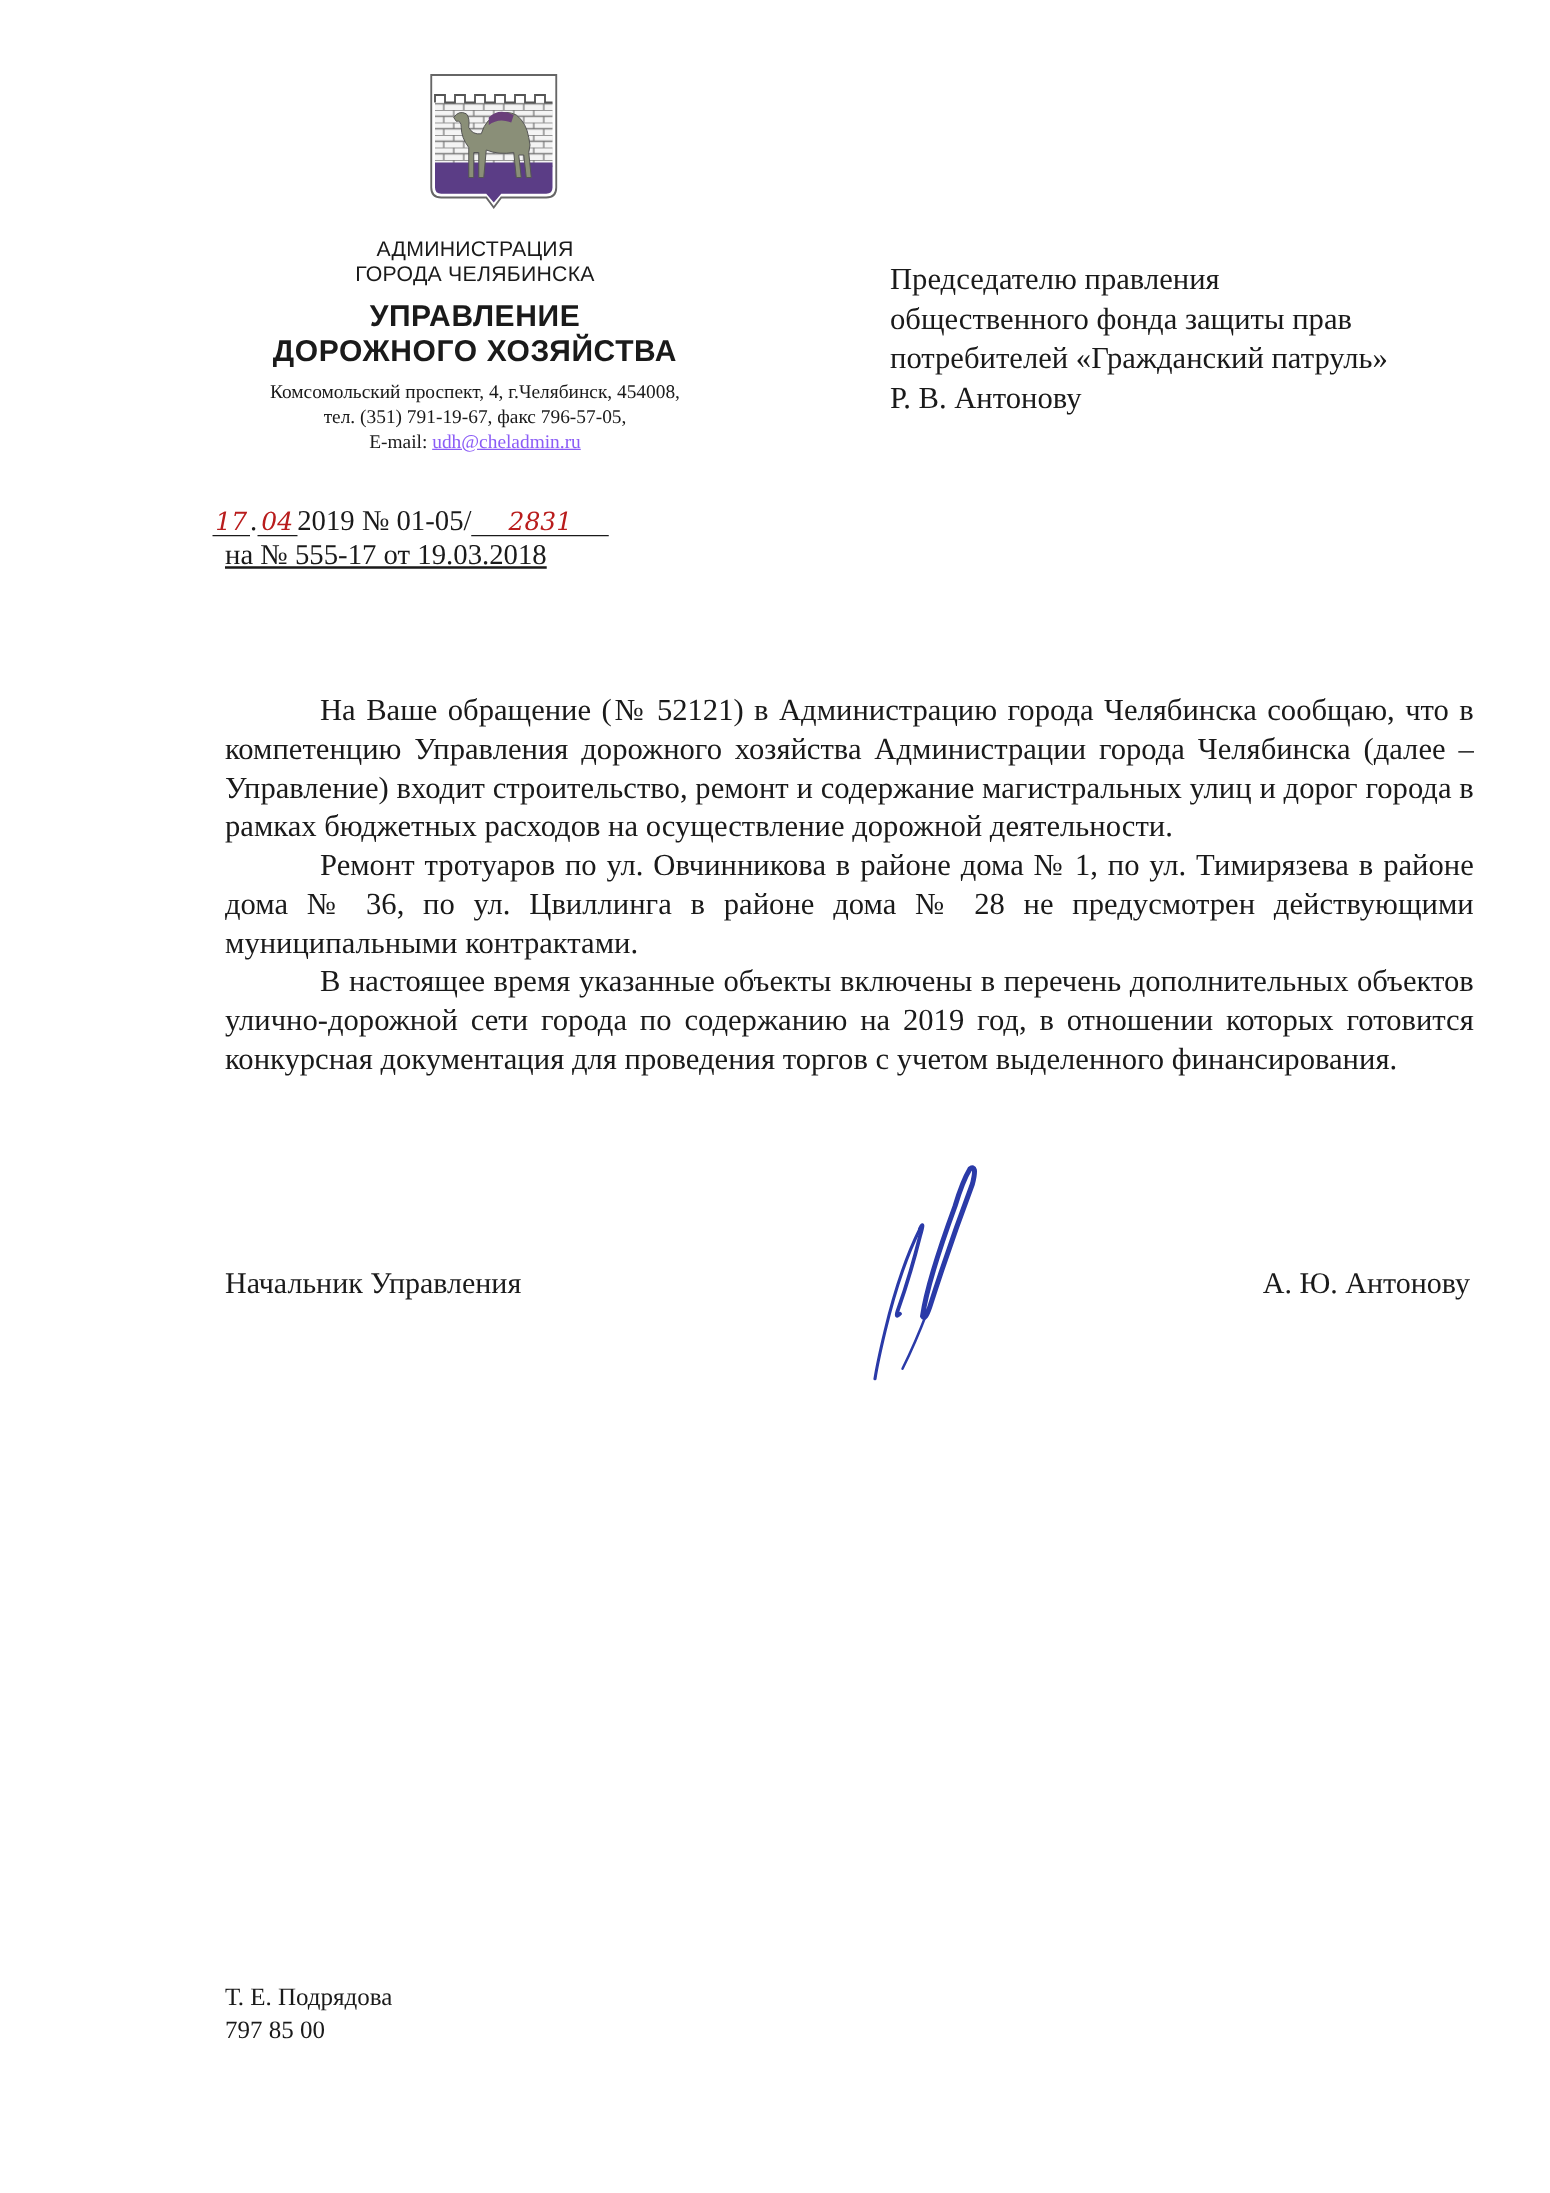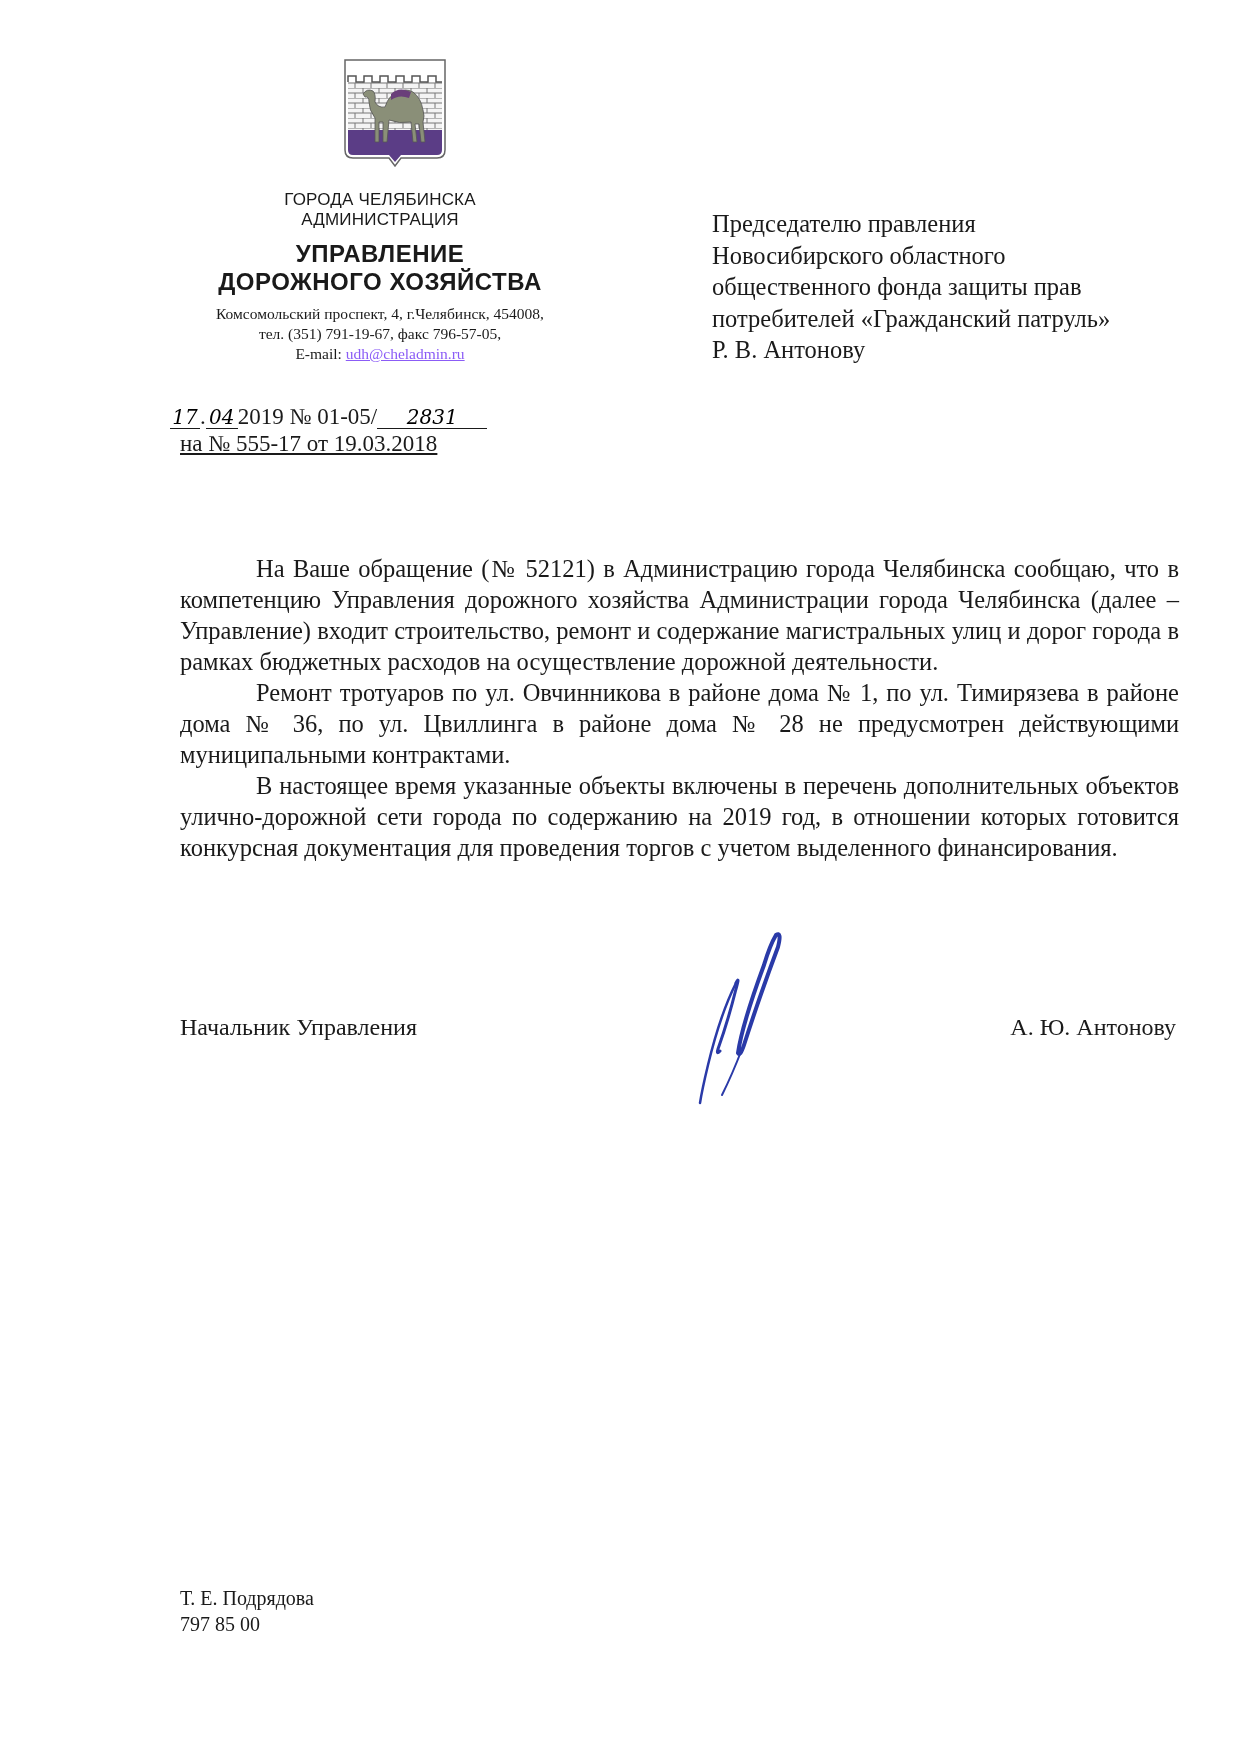--- a/index.html
+++ b/index.html
@@ -9,21 +9,21 @@
 
     .emblem { position: absolute; left: 343px; top: 58px; width: 104px; height: 112px; }
 
     .org-block { position: absolute; left: 160px; top: 190px; width: 440px; text-align: center; }
     .org-admin { font-size: 17px; line-height: 20px; letter-spacing: 0.2px; }
     .org-dept { font-size: 24px; font-weight: bold; line-height: 28px; margin-top: 10px; letter-spacing: 0.5px; }
     .org-address { font-size: 15.5px; line-height: 20px; margin-top: 8px; }
     .org-address a { color: #8b5cf6; text-decoration: underline; }
 
     .ref-line { position: absolute; left: 170px; top: 403px; font-size: 23px; line-height: 28px; white-space: nowrap; }
-    .hand { font-family: "DejaVu Serif", serif; font-style: italic; color: #000000; font-size: 20px; }
+    .hand { font-family: "DejaVu Serif", serif; font-style: italic; color: #b91c1c; font-size: 20px; }
     .uline { display: inline-block; border-bottom: 1.5px solid #1a1a1a; text-align: center; line-height: 22px; }
     .ref-reply { position: absolute; left: 180px; top: 430px; font-size: 23px; line-height: 28px; text-decoration: underline; }
 
     .recipient { position: absolute; left: 712px; top: 208px; width: 470px; font-size: 24.5px; line-height: 31.5px; }
 
     .body-text { position: absolute; left: 180px; top: 553px; width: 999px; font-size: 24.5px; line-height: 31px; text-align: justify; }
     .body-text p { margin: 0; text-indent: 76px; }
 
     .sign-title { position: absolute; left: 180px; top: 1013px; font-size: 24px; line-height: 28px; }
     .sign-name { position: absolute; right: 64px; top: 1013px; font-size: 24px; line-height: 28px; }
@@ -48,43 +48,42 @@
     <path d="M5 72 H99 V92 Q99 97 94 97 H58 L52 104 L46 97 H10 Q5 97 5 92 Z" fill="#5b3d86"></path>
     <g fill="#8a8f78" stroke="#555" stroke-width="0.8">
       <path d="M20 36 Q24 30 30 33 Q33 36 32 44 Q35 50 42 49 Q46 36 56 34 Q62 30 70 34 Q78 40 80 52 Q82 58 80 64 L82 84 L78 84 L76 66 L72 66 L74 84 L70 84 L68 64 Q56 66 46 62 L44 84 L40 84 L40 64 L36 64 L36 84 L32 84 L32 60 Q26 52 26 44 Q26 38 22 39 Z"></path>
     </g>
     <path d="M48 36 Q56 28 68 34 L66 40 Q56 36 48 42 Z" fill="#6a3f7a"></path>
   </svg>
 </div>
 
 <div class="org-block">
   <div class="sans org-admin">
+    <div>АДМИНИСТРАЦИЯ</div>
     <div>ГОРОДА ЧЕЛЯБИНСКА</div>
-    <div>АДМИНИСТРАЦИЯ</div>
   </div>
   <div class="sans org-dept">
     <div>УПРАВЛЕНИЕ</div>
     <div>ДОРОЖНОГО ХОЗЯЙСТВА</div>
   </div>
   <div class="serif org-address">
     <div>Комсомольский проспект, 4, г.Челябинск, 454008,</div>
     <div>тел. (351) 791-19-67, факс 796-57-05,</div>
     <div><span>E-mail: </span><a>udh@cheladmin.ru</a></div>
   </div>
 </div>
 
 <div class="serif ref-line">
   <span class="uline hand" style="width:30px">17</span>.<span class="uline hand" style="width:32px">04</span><span>2019</span>
   <span>№ 01-05/</span><span class="uline hand" style="width:110px">2831</span>
 </div>
 <div class="serif ref-reply">на № 555-17 от 19.03.2018</div>
 
 <div class="serif recipient">
   <div>Председателю правления</div>
-  <div>Новосибирского областного</div>
   <div>общественного фонда защиты прав</div>
   <div>потребителей «Гражданский патруль»</div>
   <div>Р. В. Антонову</div>
 </div>
 
 <div class="serif body-text">
   <p>На Ваше обращение (№ 52121) в Администрацию города Челябинска сообщаю, что в компетенцию Управления дорожного хозяйства Администрации города Челябинска (далее – Управление) входит строительство, ремонт и содержание магистральных улиц и дорог города в рамках бюджетных расходов на осуществление дорожной деятельности.</p>
   <p>Ремонт тротуаров по ул. Овчинникова в районе дома № 1, по ул. Тимирязева в районе дома № 36, по ул. Цвиллинга в районе дома № 28 не предусмотрен действующими муниципальными контрактами.</p>
   <p>В настоящее время указанные объекты включены в перечень дополнительных объектов улично-дорожной сети города по содержанию на 2019 год, в отношении которых готовится конкурсная документация для проведения торгов с учетом выделенного финансирования.</p>
 </div>

